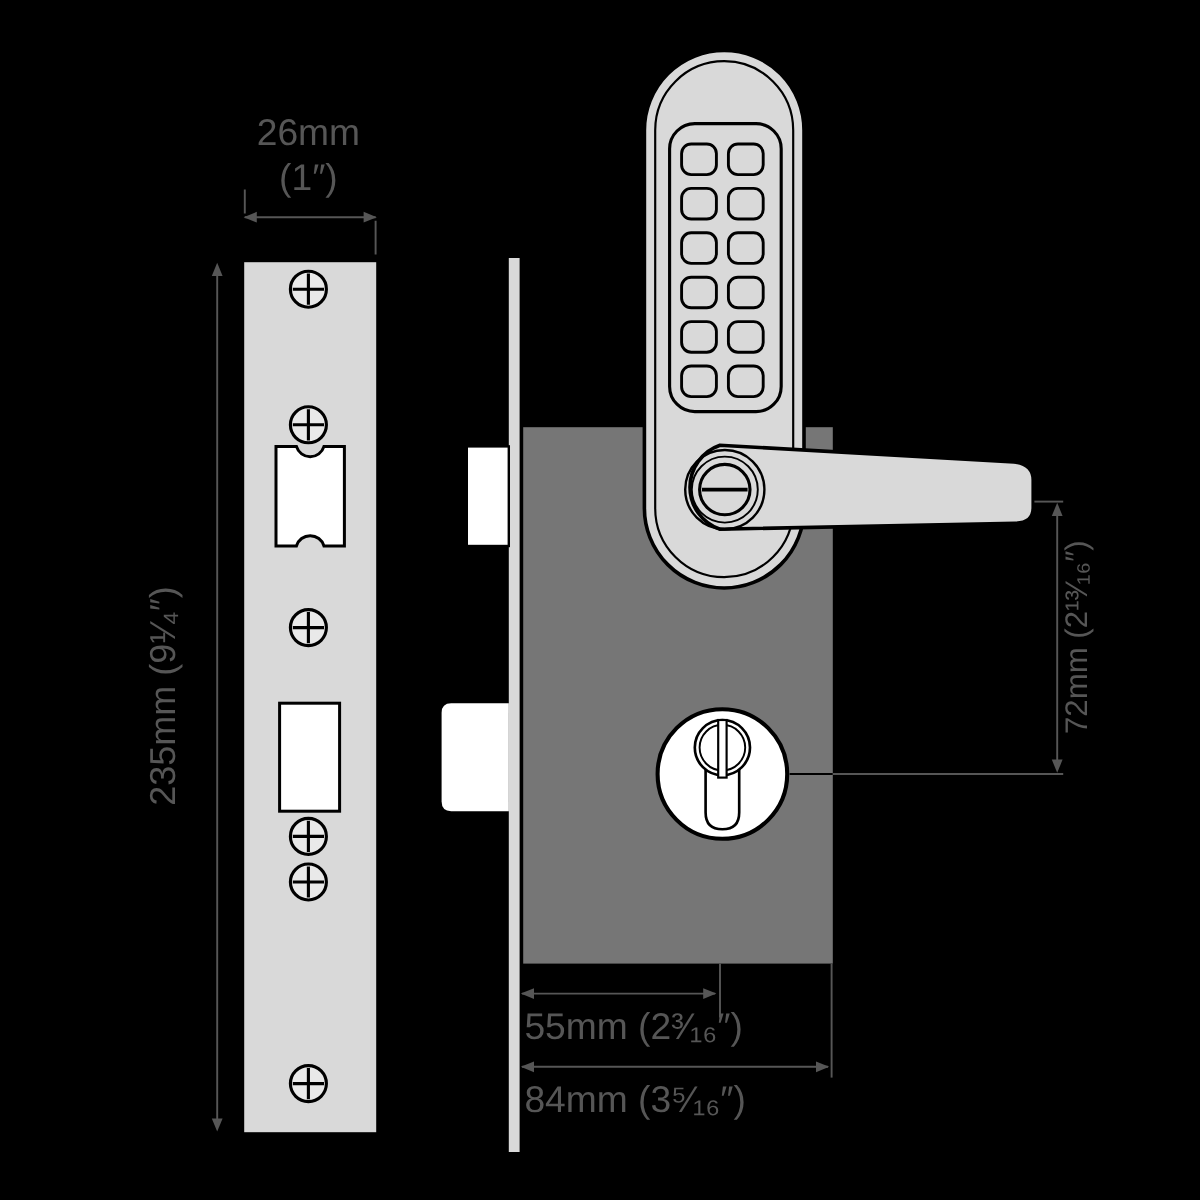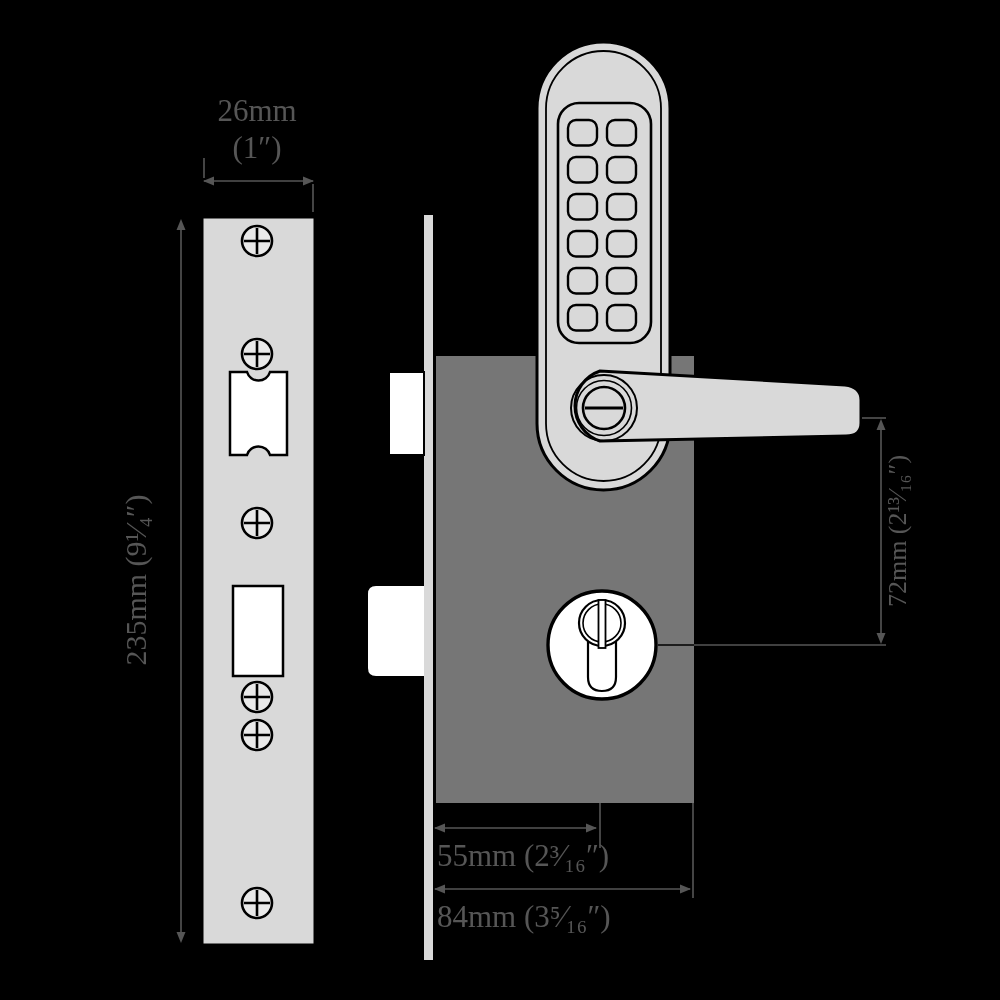--- a/index.html
+++ b/index.html
@@ -1,17 +1,17 @@
 <!DOCTYPE html>
 <html><head>
 <meta charset="utf-8">
 <style>
   html,body{margin:0;padding:0;background:#000;}
   .stage{position:relative;width:1000px;height:1000px;background:#000;overflow:hidden;
-         font-family:Liberation Serif, serif;}
+         font-family:Liberation Sans, sans-serif;}
   svg{display:block}
   .metal{fill:#d9d9d9;stroke:#000;stroke-width:3;}
   .thinline{fill:none;stroke:#000;stroke-width:1.8;}
   .cutout{fill:#ffffff;stroke:#000;stroke-width:2.5;}
   .case{fill:#767676;stroke:none;}
   .dim{stroke:#565656;stroke-width:1.6;fill:none;}
   .dimfill{fill:#565656;stroke:none;}
   .dimtext{fill:#565656;}
   .screw{fill:#e9e9e9;stroke:#000;stroke-width:2.6;}
   .cross{stroke:#000;stroke-width:2.6;fill:none;}

